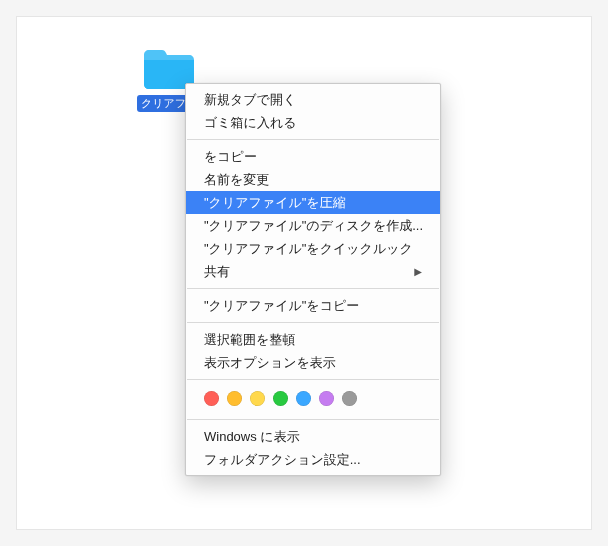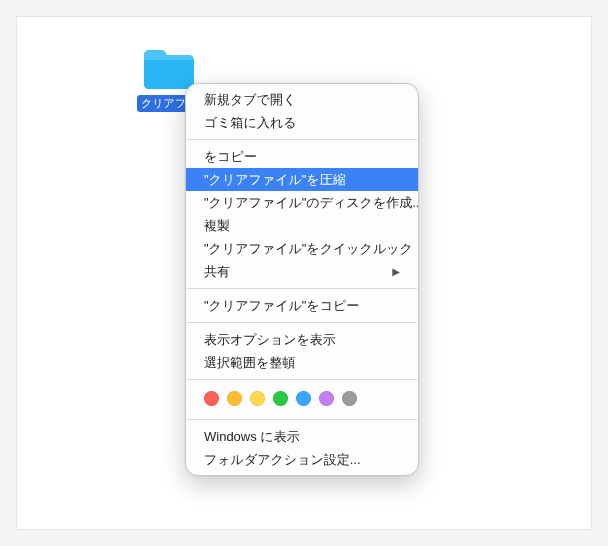--- a/index.html
+++ b/index.html
@@ -40,24 +40,24 @@
       padding: 1px 4px;
       border-radius: 3px;
       white-space: nowrap;
       max-width: 64px;
       overflow: hidden;
     }
     .context-menu {
       position: absolute;
       top: 66px;
       left: 168px;
-      width: 234px;
+      width: 256px;
       background: #fdfdfd;
       border: 1px solid #c9c9c9;
-      border-radius: 13px;
+      border-radius: 2px;
       box-shadow: 0 8px 24px rgba(0,0,0,0.22), 0 0 0 0.5px rgba(0,0,0,0.05);
       padding: 4px 0;
       font-size: 13px;
       color: #222;
     }
     .menu-item {
       padding: 3px 18px;
       line-height: 17px;
       cursor: default;
       white-space: nowrap;
@@ -115,50 +115,50 @@
     </div>
     <div class="menu-item">
       <span>ゴミ箱に入れる</span>
     </div>
 
     <div class="menu-separator"></div>
 
     <div class="menu-item">
       <span>をコピー</span>
     </div>
+    <div class="menu-item">
+      <span>名前を変更</span>
+    </div>
     <div class="menu-item highlight">
       <span>"クリアファイル"を圧縮</span>
     </div>
     <div class="menu-item">
       <span>"クリアファイル"のディスクを作成...</span>
-    </div>
-    <div class="menu-item">
-      <span>複製</span>
     </div>
     <div class="menu-item">
       <span>"クリアファイル"をクイックルック</span>
     </div>
     <div class="menu-item">
       <span>共有</span>
       <span class="submenu-arrow">▶</span>
     </div>
 
     <div class="menu-separator"></div>
 
     <div class="menu-item">
       <span>"クリアファイル"をコピー</span>
     </div>
 
     <div class="menu-separator"></div>
 
     <div class="menu-item">
-      <span>表示オプションを表示</span>
+      <span>選択範囲を整頓</span>
     </div>
     <div class="menu-item">
-      <span>選択範囲を整頓</span>
+      <span>表示オプションを表示</span>
     </div>
 
     <div class="menu-separator"></div>
 
     <div class="tag-row">
       <span class="tag-dot" style="background:#ff5f57"></span>
       <span class="tag-dot" style="background:#ffbd2e"></span>
       <span class="tag-dot" style="background:#ffd84c"></span>
       <span class="tag-dot" style="background:#28c940"></span>
       <span class="tag-dot" style="background:#3aa7ff"></span>

